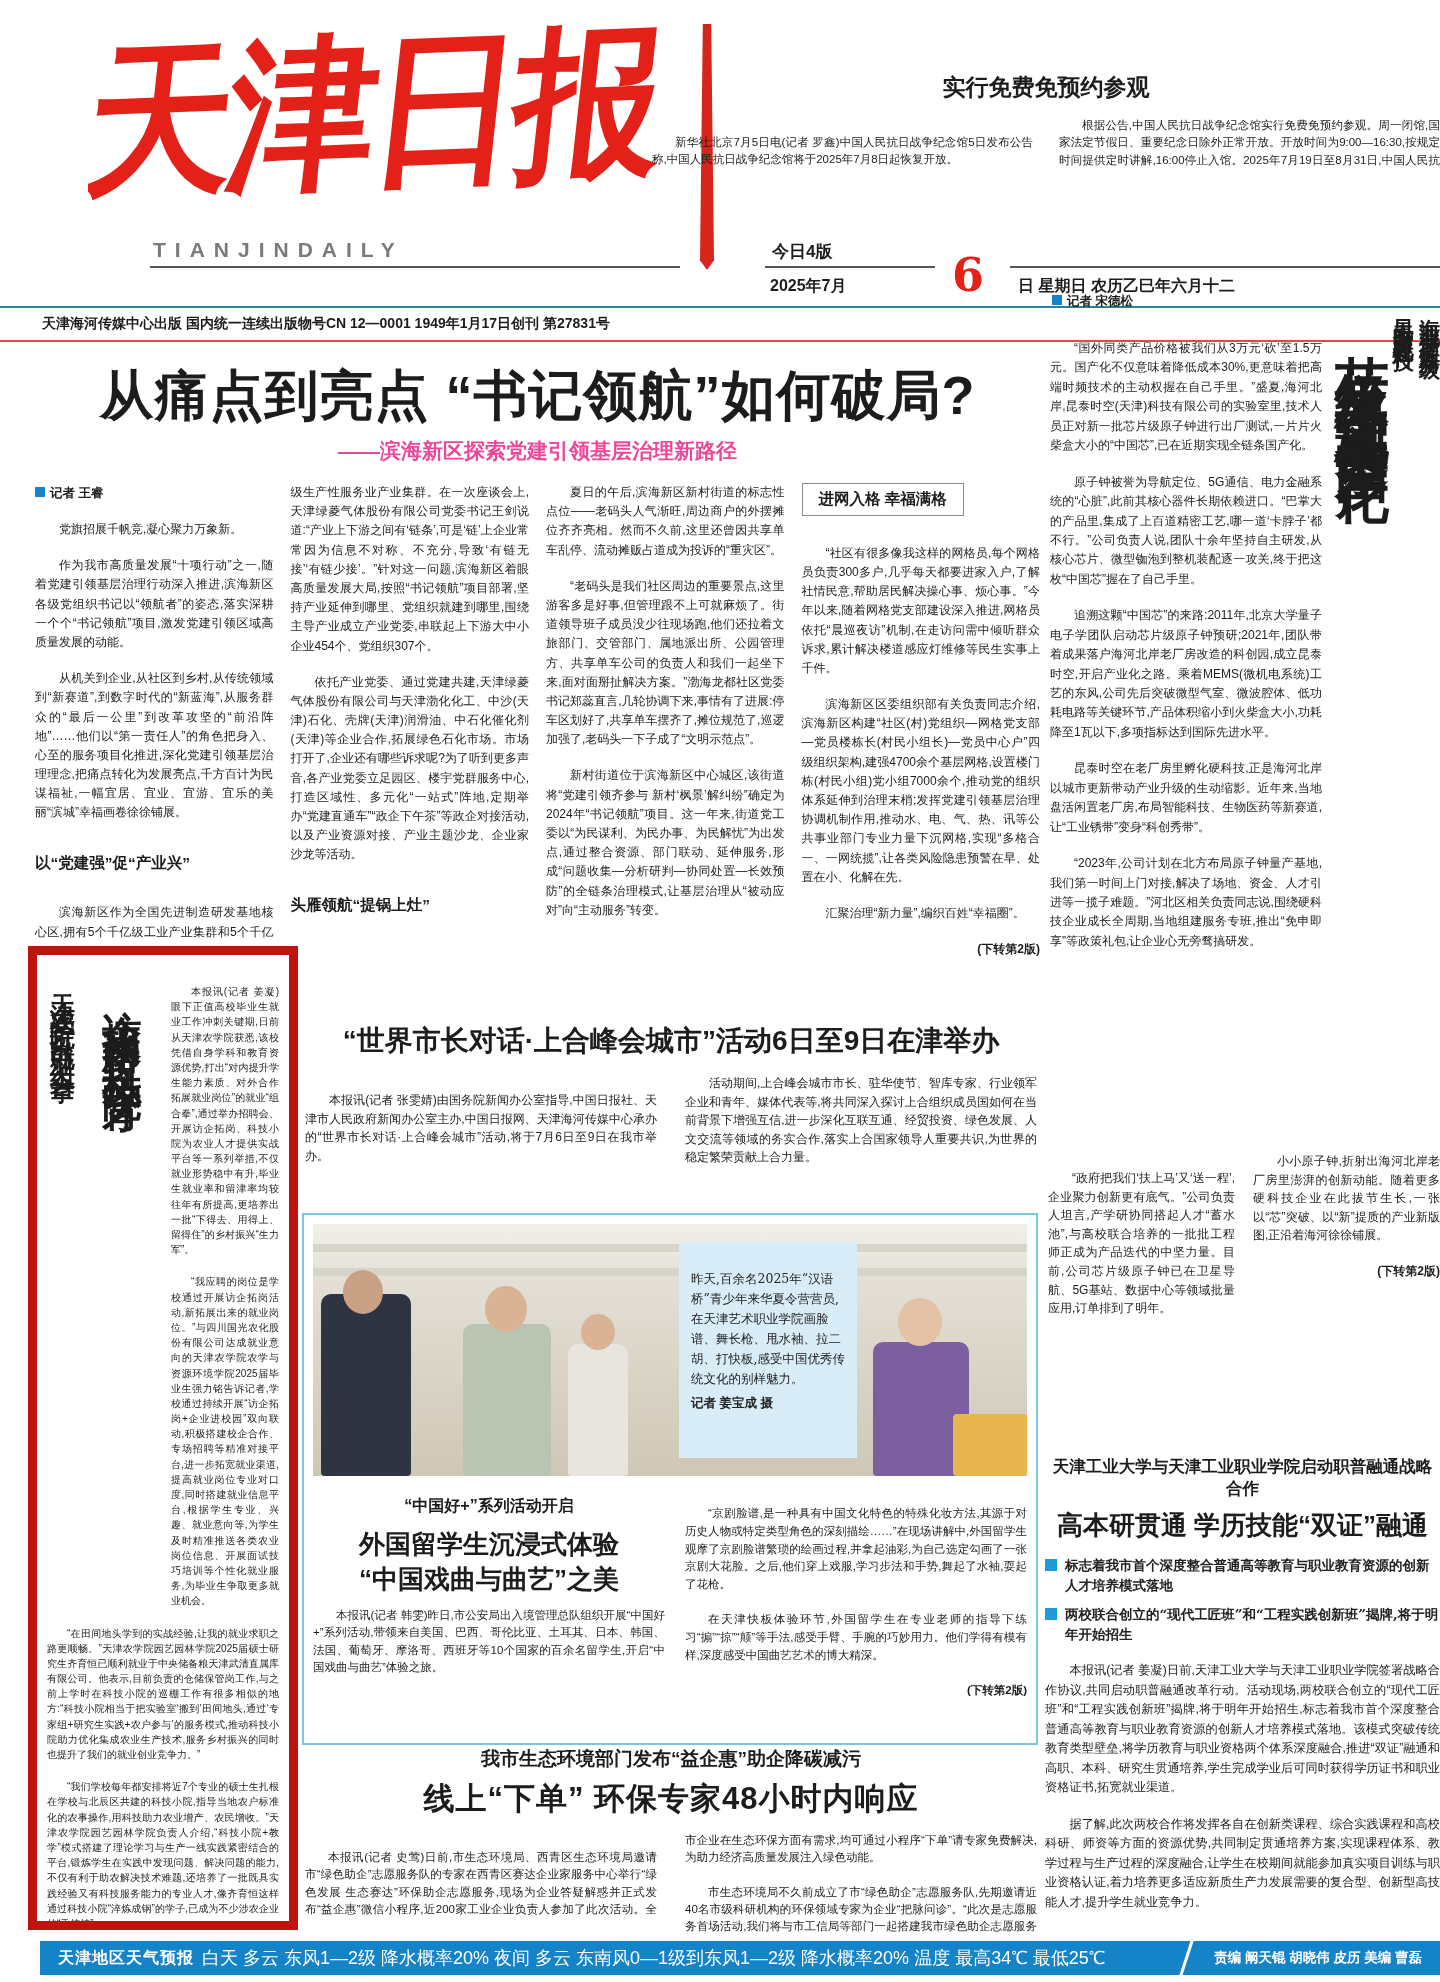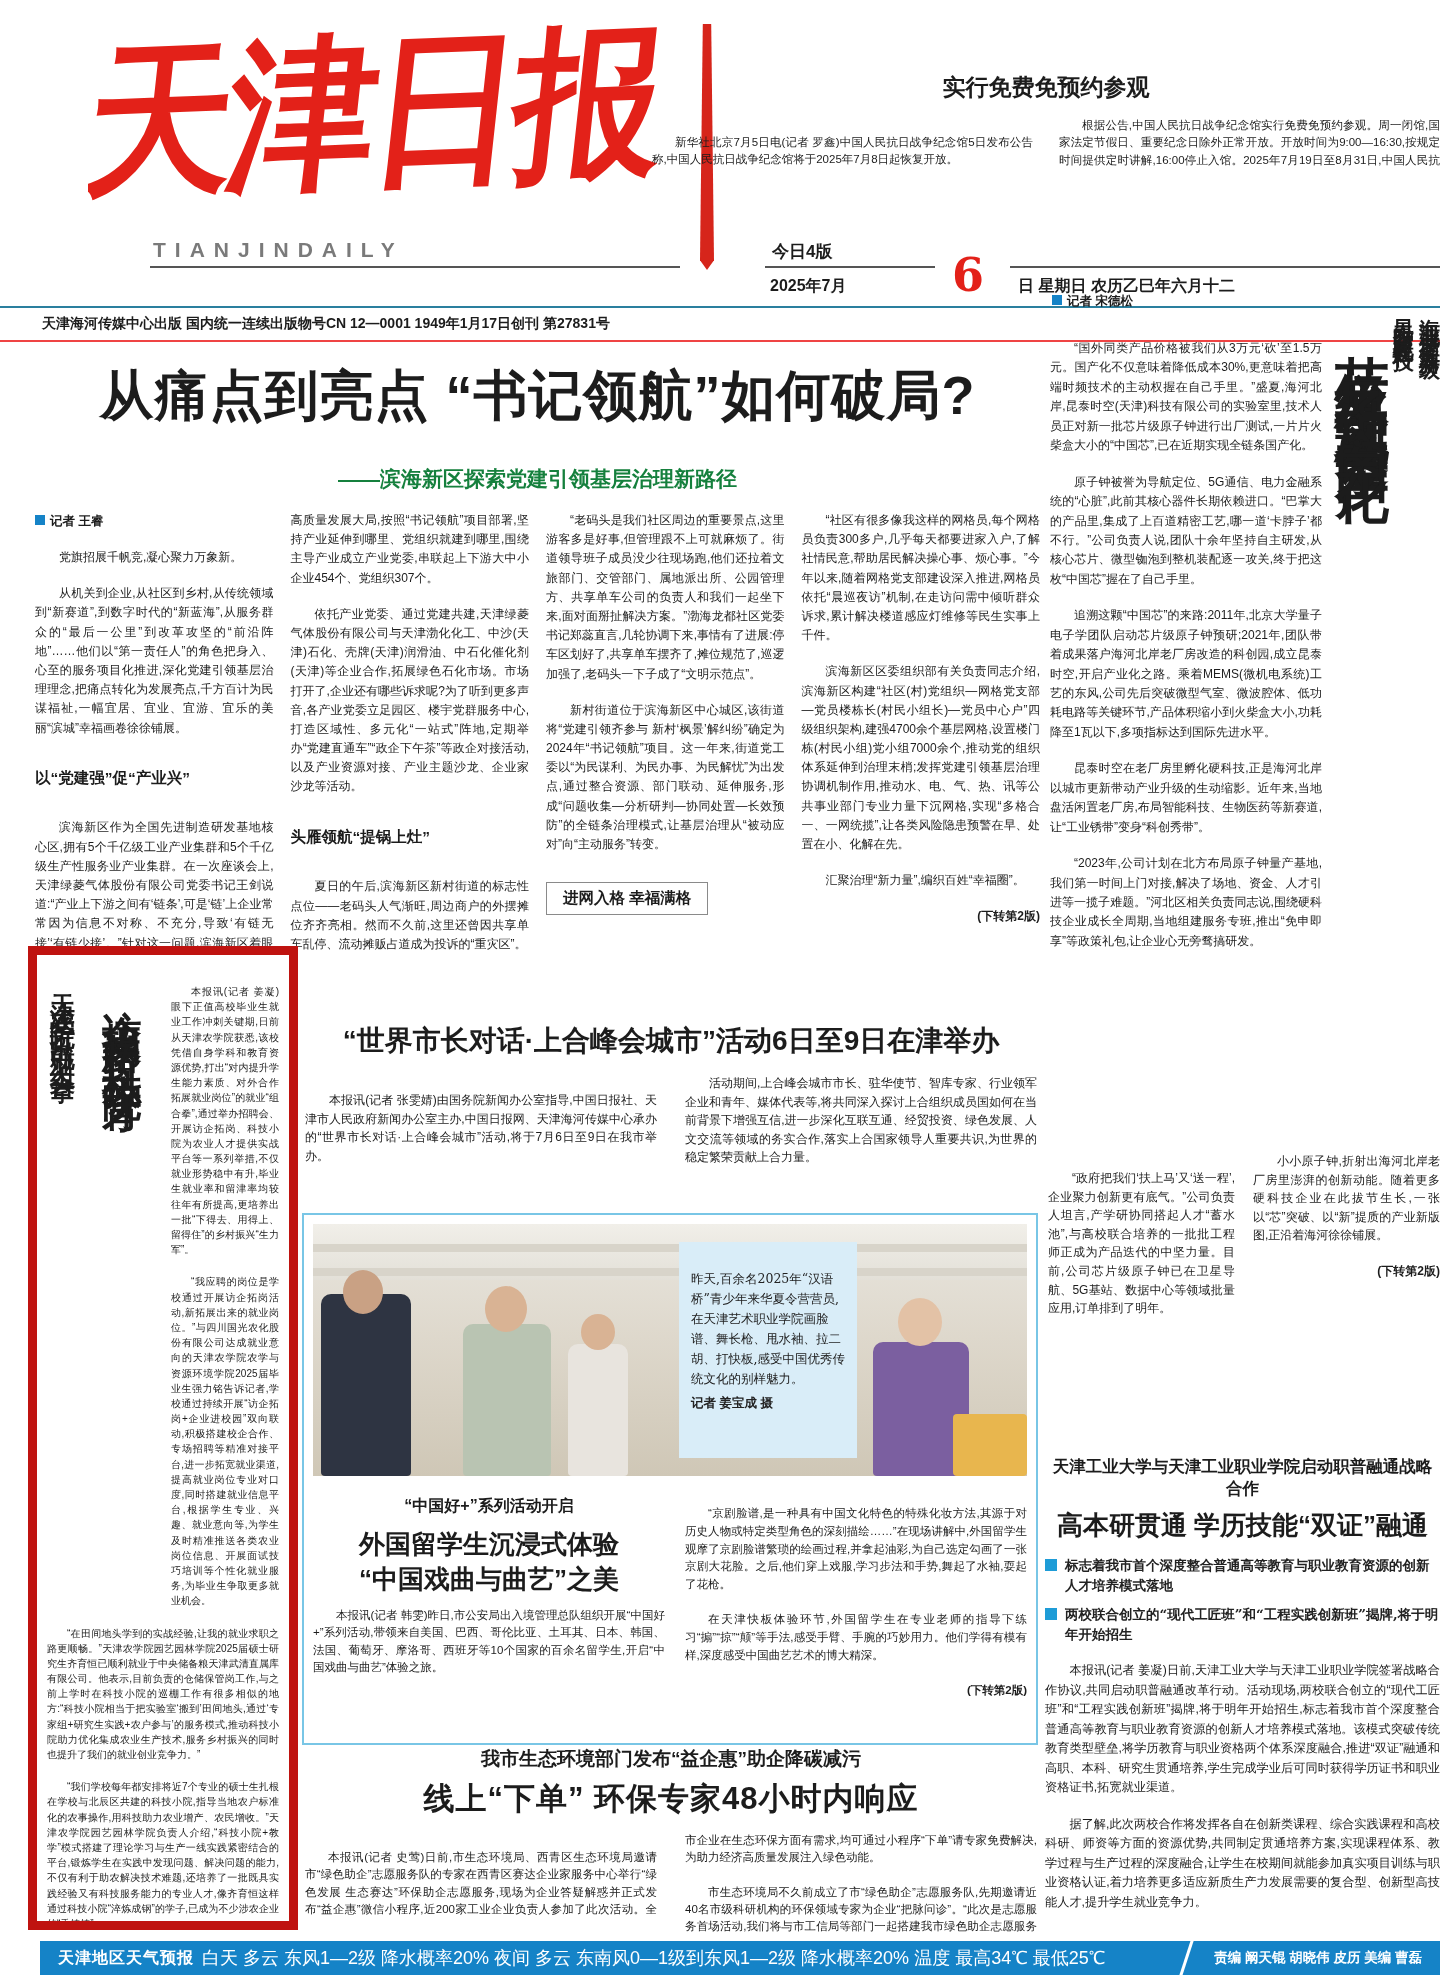--- a/index.html
+++ b/index.html
@@ -21,21 +21,21 @@
   
   .memorial{left:652px;top:58px;width:788px;}
   .mem-h{font-size:39px;font-weight:900;text-align:center;letter-spacing:2px;}
   .mem-sub{font-size:23px;font-weight:bold;text-align:center;margin-top:14px;font-family:"DejaVu Serif",serif;}
   .mem-body{margin-top:14px;columns:2;column-gap:26px;font-size:11.5px;line-height:1.5;height:76px;overflow:hidden;}
   
   .pubbar{left:0;top:306px;width:1440px;border-top:2px solid #2a7f9e;border-bottom:2px solid #ef4444;padding:7px 0 7px 42px;font-size:14px;font-weight:bold;box-sizing:border-box;background:#fff;}
   
   .lead{left:35px;top:360px;width:1005px;}
   .lead-h{font-size:54px;font-weight:900;text-align:center;white-space:nowrap;letter-spacing:1px;}
-  .lead-sub{font-size:21px;font-weight:bold;text-align:center;margin-top:32px;color:#15803d;}
+  .lead-sub{font-size:21px;font-weight:bold;text-align:center;margin-top:4px;color:#ec4899;}
   .lead-body{margin-top:18px;columns:4;column-gap:17px;font-size:12px;line-height:1.6;height:520px;overflow:hidden;}
   .byline{font-size:12.5px;font-weight:bold;margin-bottom:8px;text-indent:0;}
   .sq{display:inline-block;width:10px;height:10px;background:#1583c7;margin-right:5px;}
   .subhead{text-indent:0;font-size:15.5px;font-weight:900;margin:28px 0;}
   .subhead-box{display:inline-block;border:1px solid #8a8a8a;padding:3px 16px;}
   .t-right{text-align:right;text-indent:0;font-weight:bold;}
   
   .redbox{left:28px;top:946px;width:270px;height:984px;border:9px solid #bf1310;background:#fff;box-sizing:border-box;padding:12px 10px 10px 10px;overflow:hidden;z-index:6;}
   .vblock{float:left;width:116px;height:648px;position:relative;margin-right:8px;}
   .vtitle{position:absolute;left:0;top:8px;writing-mode:vertical-rl;font-size:25px;font-weight:700;letter-spacing:7px;height:630px;}
@@ -110,20 +110,21 @@
 </div>
 
 <div class="abs pubbar">天津海河传媒中心出版    国内统一连续出版物号CN 12—0001    1949年1月17日创刊    第27831号</div>
 
 <div class="abs lead">
   <div class="lead-h">从痛点到亮点 “书记领航”如何破局?</div>
   <div class="lead-sub">——滨海新区探索党建引领基层治理新路径</div>
   <div class="lead-body jus">
     <div class="byline"><span class="sq"></span><span>记者 王睿</span></div>
     <p>党旗招展千帆竞,凝心聚力万象新。</p>
+    <p>作为我市高质量发展“十项行动”之一,随着党建引领基层治理行动深入推进,滨海新区各级党组织书记以“领航者”的姿态,落实深耕一个个“书记领航”项目,激发党建引领区域高质量发展的动能。</p>
     <p>从机关到企业,从社区到乡村,从传统领域到“新赛道”,到数字时代的“新蓝海”,从服务群众的“最后一公里”到改革攻坚的“前沿阵地”……他们以“第一责任人”的角色把身入、心至的服务项目化推进,深化党建引领基层治理理念,把痛点转化为发展亮点,千方百计为民谋福祉,一幅宜居、宜业、宜游、宜乐的美丽“滨城”幸福画卷徐徐铺展。</p>
     <div class="subhead">以“党建强”促“产业兴”</div>
     <p>滨海新区作为全国先进制造研发基地核心区,拥有5个千亿级工业产业集群和5个千亿级生产性服务业产业集群。在一次座谈会上,天津绿菱气体股份有限公司党委书记王剑说道:“产业上下游之间有‘链条’,可是‘链’上企业常常因为信息不对称、不充分,导致‘有链无接’‘有链少接’。”针对这一问题,滨海新区着眼高质量发展大局,按照“书记领航”项目部署,坚持产业延伸到哪里、党组织就建到哪里,围绕主导产业成立产业党委,串联起上下游大中小企业454个、党组织307个。</p>
     <p>依托产业党委、通过党建共建,天津绿菱气体股份有限公司与天津渤化化工、中沙(天津)石化、壳牌(天津)润滑油、中石化催化剂(天津)等企业合作,拓展绿色石化市场。市场打开了,企业还有哪些诉求呢?为了听到更多声音,各产业党委立足园区、楼宇党群服务中心,打造区域性、多元化“一站式”阵地,定期举办“党建直通车”“政企下午茶”等政企对接活动,以及产业资源对接、产业主题沙龙、企业家沙龙等活动。</p>
     <div class="subhead">头雁领航“提锅上灶”</div>
     <p>夏日的午后,滨海新区新村街道的标志性点位——老码头人气渐旺,周边商户的外摆摊位齐齐亮相。然而不久前,这里还曾因共享单车乱停、流动摊贩占道成为投诉的“重灾区”。</p>
     <p>“老码头是我们社区周边的重要景点,这里游客多是好事,但管理跟不上可就麻烦了。街道领导班子成员没少往现场跑,他们还拉着文旅部门、交管部门、属地派出所、公园管理方、共享单车公司的负责人和我们一起坐下来,面对面掰扯解决方案。”渤海龙都社区党委书记郑蕊直言,几轮协调下来,事情有了进展:停车区划好了,共享单车摆齐了,摊位规范了,巡逻加强了,老码头一下子成了“文明示范点”。</p>
     <p>新村街道位于滨海新区中心城区,该街道将“党建引领齐参与 新村‘枫景’解纠纷”确定为2024年“书记领航”项目。这一年来,街道党工委以“为民谋利、为民办事、为民解忧”为出发点,通过整合资源、部门联动、延伸服务,形成“问题收集—分析研判—协同处置—长效预防”的全链条治理模式,让基层治理从“被动应对”向“主动服务”转变。</p>
     <div class="subhead"><span class="subhead-box">进网入格 幸福满格</span></div>
     <p>“社区有很多像我这样的网格员,每个网格员负责300多户,几乎每天都要进家入户,了解社情民意,帮助居民解决操心事、烦心事。”今年以来,随着网格党支部建设深入推进,网格员依托“晨巡夜访”机制,在走访问需中倾听群众诉求,累计解决楼道感应灯维修等民生实事上千件。</p>

